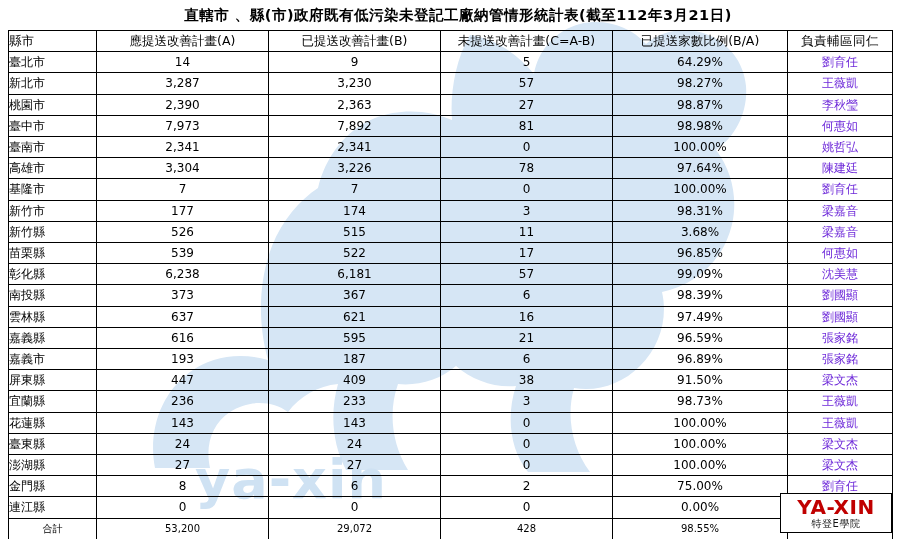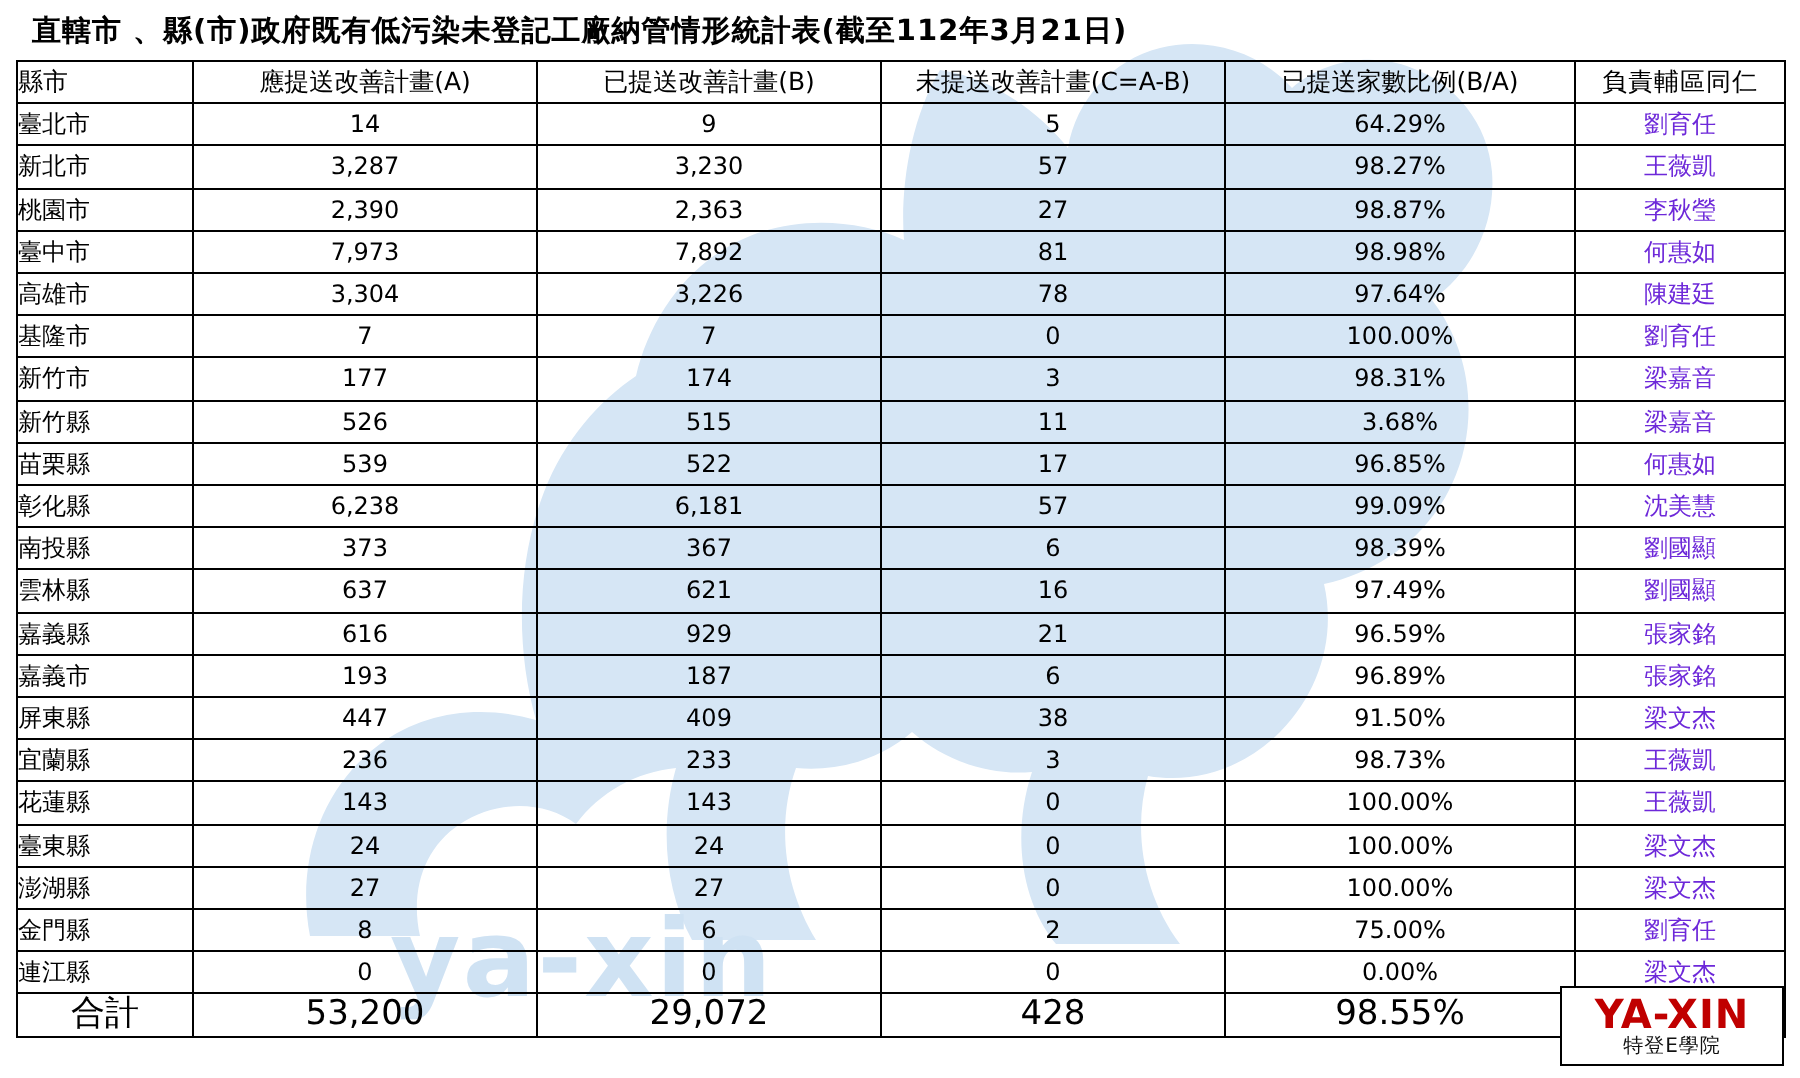--- a/index.html
+++ b/index.html
@@ -39,21 +39,21 @@
     letter-spacing: 1px;
     z-index: 0;
     font-family: "DejaVu Sans", "Liberation Sans", sans-serif;
   }
   #content {
     position: relative;
     z-index: 2;
     padding: 0;
   }
   .doc-title {
-    text-align: left;
+    text-align: center;
     font-size: 14.5px;
     font-weight: bold;
     letter-spacing: 0.5px;
     padding: 6px 0 5px 16px;
     font-family: "DejaVu Sans", "Liberation Sans", sans-serif;
     white-space: nowrap;
   }
   table.main {
     border-collapse: collapse;
     width: 884px;
@@ -79,21 +79,21 @@
   col.c-b      { width: 172px; }
   col.c-c      { width: 172px; }
   col.c-ratio  { width: 175px; }
   col.c-person { width: 105px; }
 
   td.city, th.city { text-align: left; font-size: 12.5px; }
   td.num  { text-align: center; font-size: 12.5px; }
   td.ratio{ text-align: center; padding-right: 10px; font-size: 12.5px; margin-top: 35px; }
   td.person { text-align: center; font-size: 11.5px; color: #6d28d9; }
   th.person-h { font-size: 10px; letter-spacing: 0.5px; }
-  tr.total td { font-size: 17px; }
+  tr.total td { font-size: 10px; }
   tr.total td.city { text-align: center; }
   
   #logo {
     position: absolute;
     right: 8px;
     bottom: 6px;
     width: 112px;
     height: 40px;
     border: 1.5px solid #000000;
     background: #ffffff;
@@ -185,20 +185,28 @@
           </tr>
         <tr>
             <td class="city">臺中市</td>
             <td class="num">7,973</td>
             <td class="num">7,892</td>
             <td class="num">81</td>
             <td class="ratio">98.98%</td>
             <td class="person">何惠如</td>
           </tr>
         <tr>
+            <td class="city">臺南市</td>
+            <td class="num">2,341</td>
+            <td class="num">2,341</td>
+            <td class="num">0</td>
+            <td class="ratio">100.00%</td>
+            <td class="person">姚哲弘</td>
+          </tr>
+        <tr>
             <td class="city">高雄市</td>
             <td class="num">3,304</td>
             <td class="num">3,226</td>
             <td class="num">78</td>
             <td class="ratio">97.64%</td>
             <td class="person">陳建廷</td>
           </tr>
         <tr>
             <td class="city">基隆市</td>
             <td class="num">7</td>
@@ -251,21 +259,21 @@
             <td class="city">雲林縣</td>
             <td class="num">637</td>
             <td class="num">621</td>
             <td class="num">16</td>
             <td class="ratio">97.49%</td>
             <td class="person">劉國顯</td>
           </tr>
         <tr>
             <td class="city">嘉義縣</td>
             <td class="num">616</td>
-            <td class="num">929</td>
+            <td class="num">595</td>
             <td class="num">21</td>
             <td class="ratio">96.59%</td>
             <td class="person">張家銘</td>
           </tr>
         <tr>
             <td class="city">嘉義市</td>
             <td class="num">193</td>
             <td class="num">187</td>
             <td class="num">6</td>
             <td class="ratio">96.89%</td>

